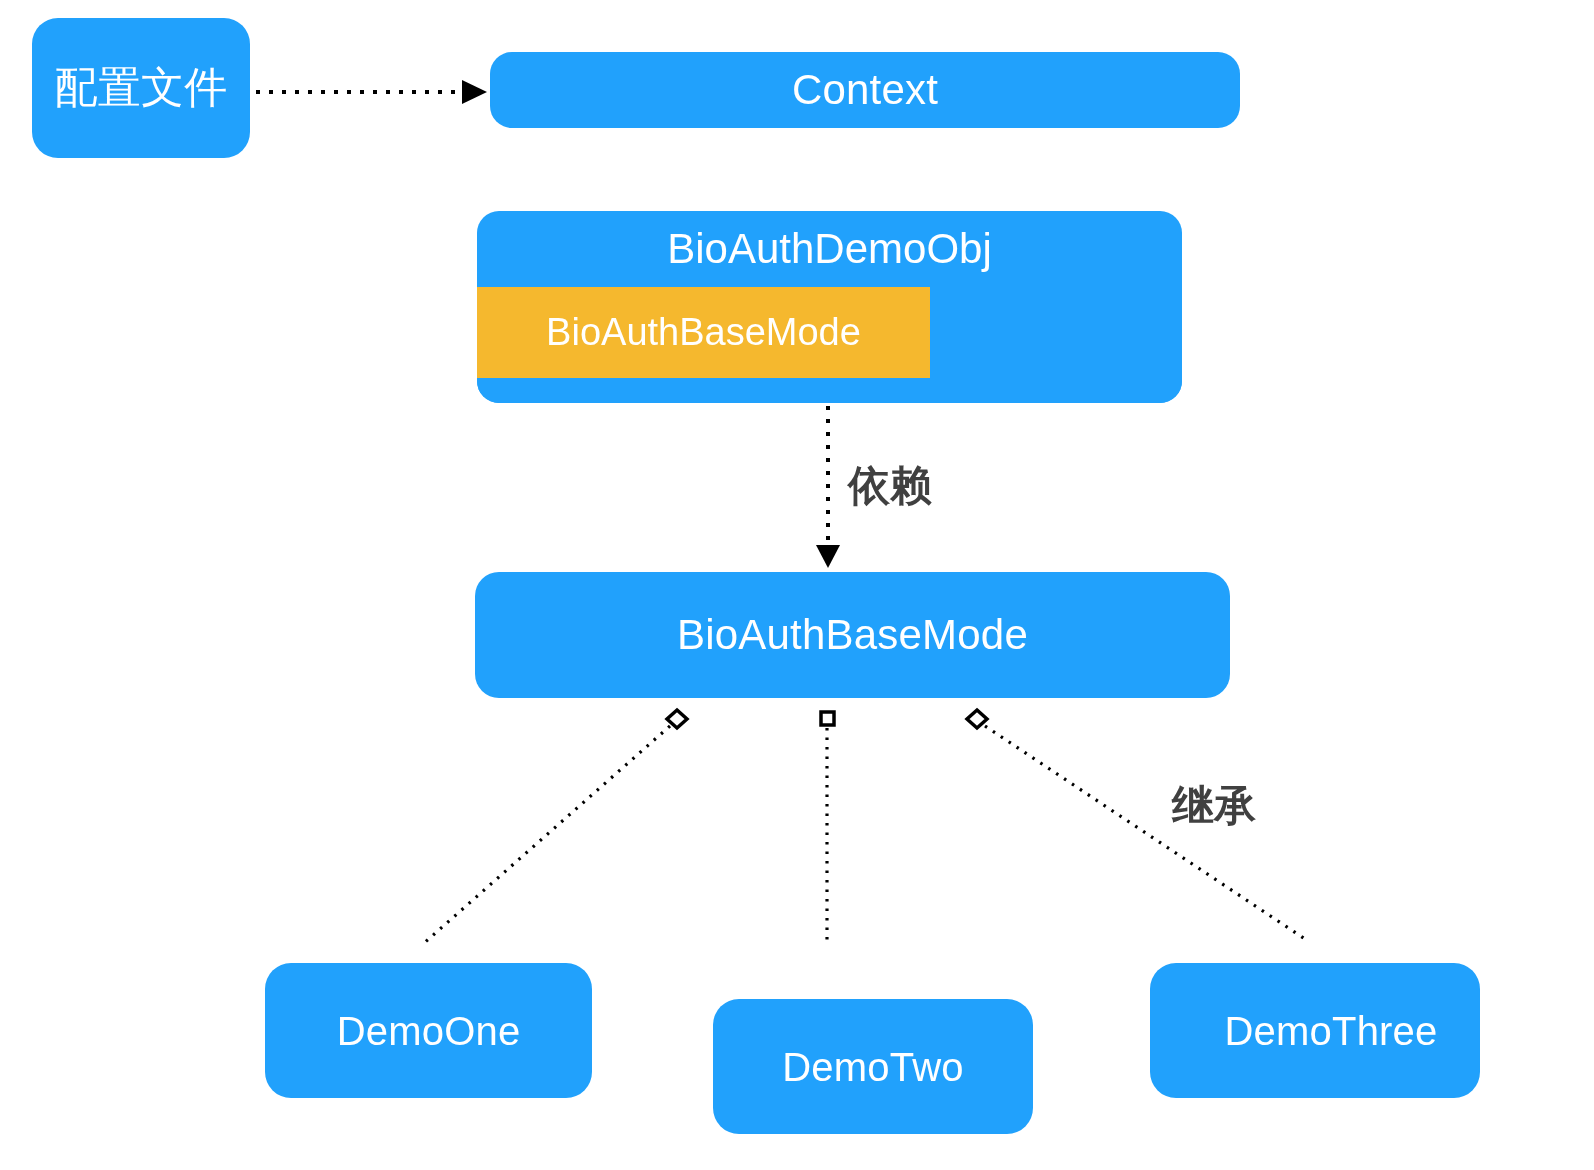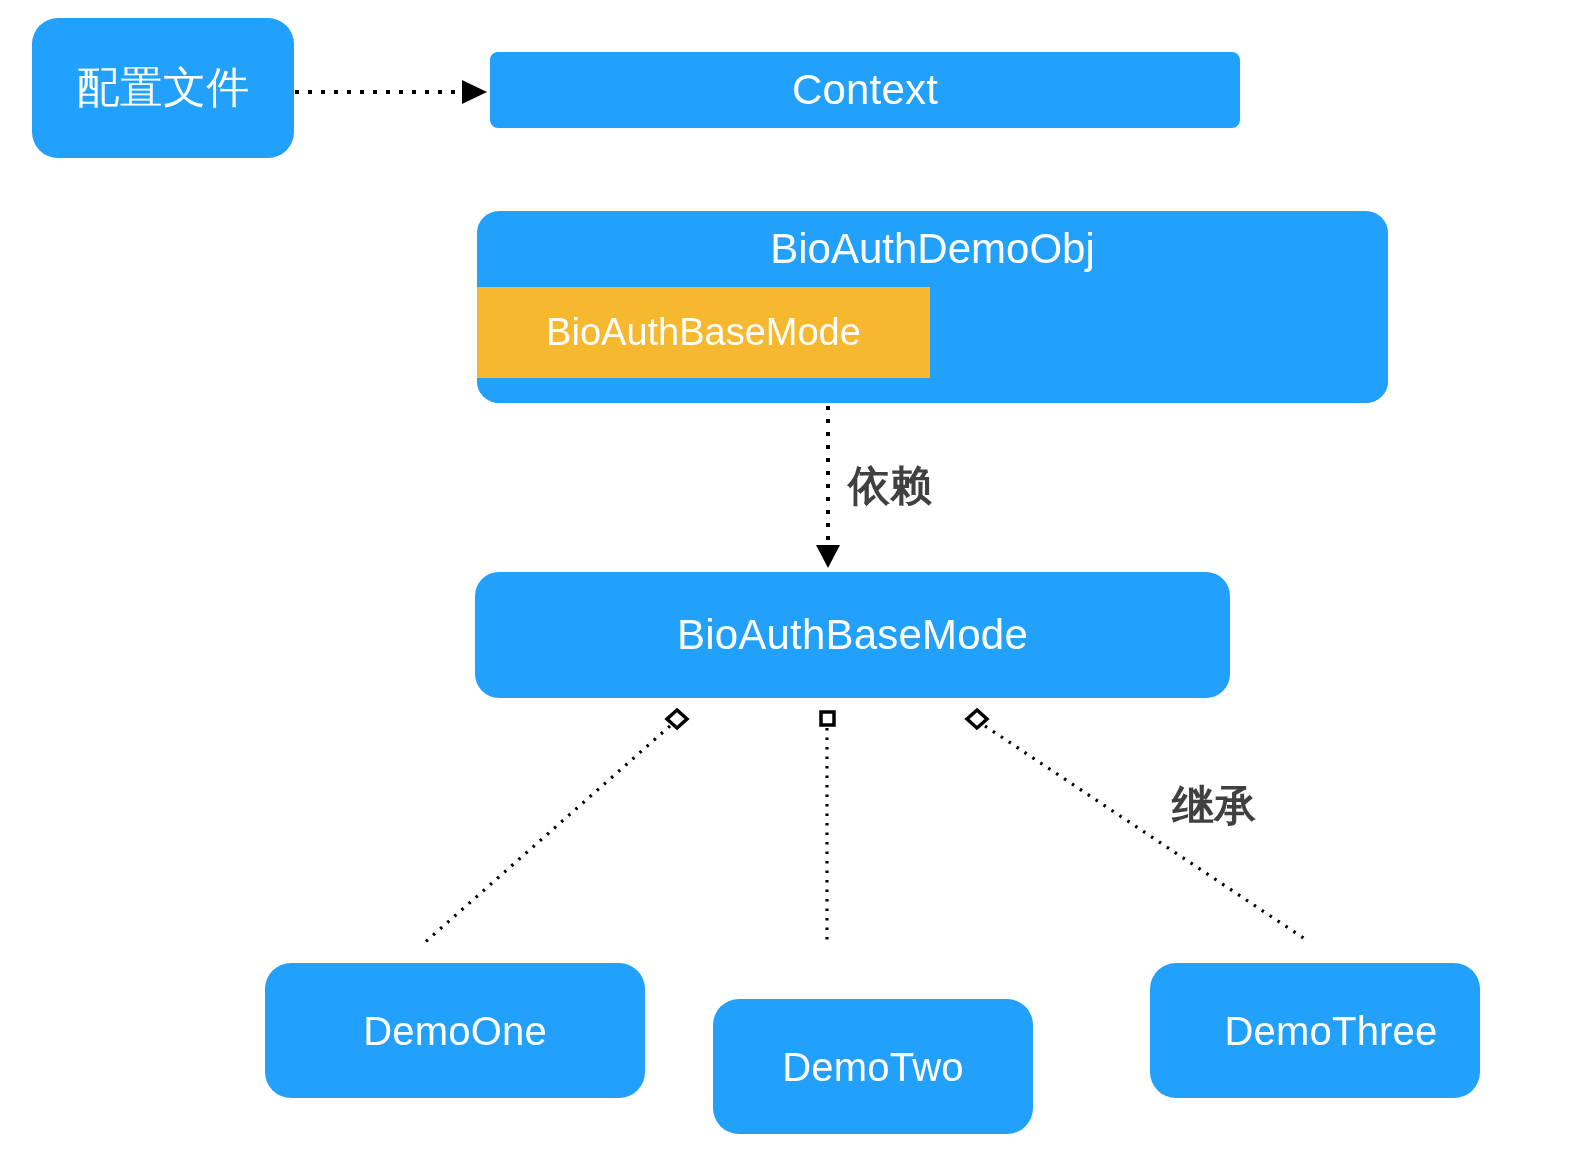--- a/index.html
+++ b/index.html
@@ -29,37 +29,37 @@
     box-sizing: border-box;
     border-radius: 22px;
     font-weight: 400;
     letter-spacing: .2px;
     text-align: center;
     line-height: 1.1;
   }
 
   .node-config {
     left: 32px;  top: 18px;
-    width: 262px; height: 140px;
+    width: 218px; height: 140px;
     border-radius: 26px;
     font-size: 43px;
   }
 
   .node-context {
     left: 490px; top: 52px;
     width: 750px; height: 76px;
-    border-radius: 8px;
+    border-radius: 22px;
     font-size: 42px;
   }
 
   
   .classbox {
     position: absolute;
     left: 477px; top: 211px;
-    width: 911px; height: 192px;
+    width: 705px; height: 192px;
     background: #21a1fc;
     border-radius: 22px;
     overflow: hidden;
     box-sizing: border-box;
     display: flex;
     flex-direction: column;
   }
   .classbox-title {
     height: 76px;
     display: flex;
@@ -95,21 +95,21 @@
     border-radius: 24px;
     font-size: 42px;
   }
 
   .node-demo {
     width: 327px; height: 135px;
     border-radius: 26px;
     font-size: 40px;
     top: 963px;
   }
-  .node-demo1 { left: 265px;  width: 380px; }
+  .node-demo1 { left: 265px;  width: 327px; }
   .node-demo2 { left: 713px;  width: 320px; margin-top: 36px; }
   .node-demo3 { left: 1150px; width: 330px; padding-left: 32px; }
 
   
   .edge-layer {
     position: absolute;
     left: 0; top: 0;
     width: 1594px; height: 1170px;
     pointer-events: none;
   }

